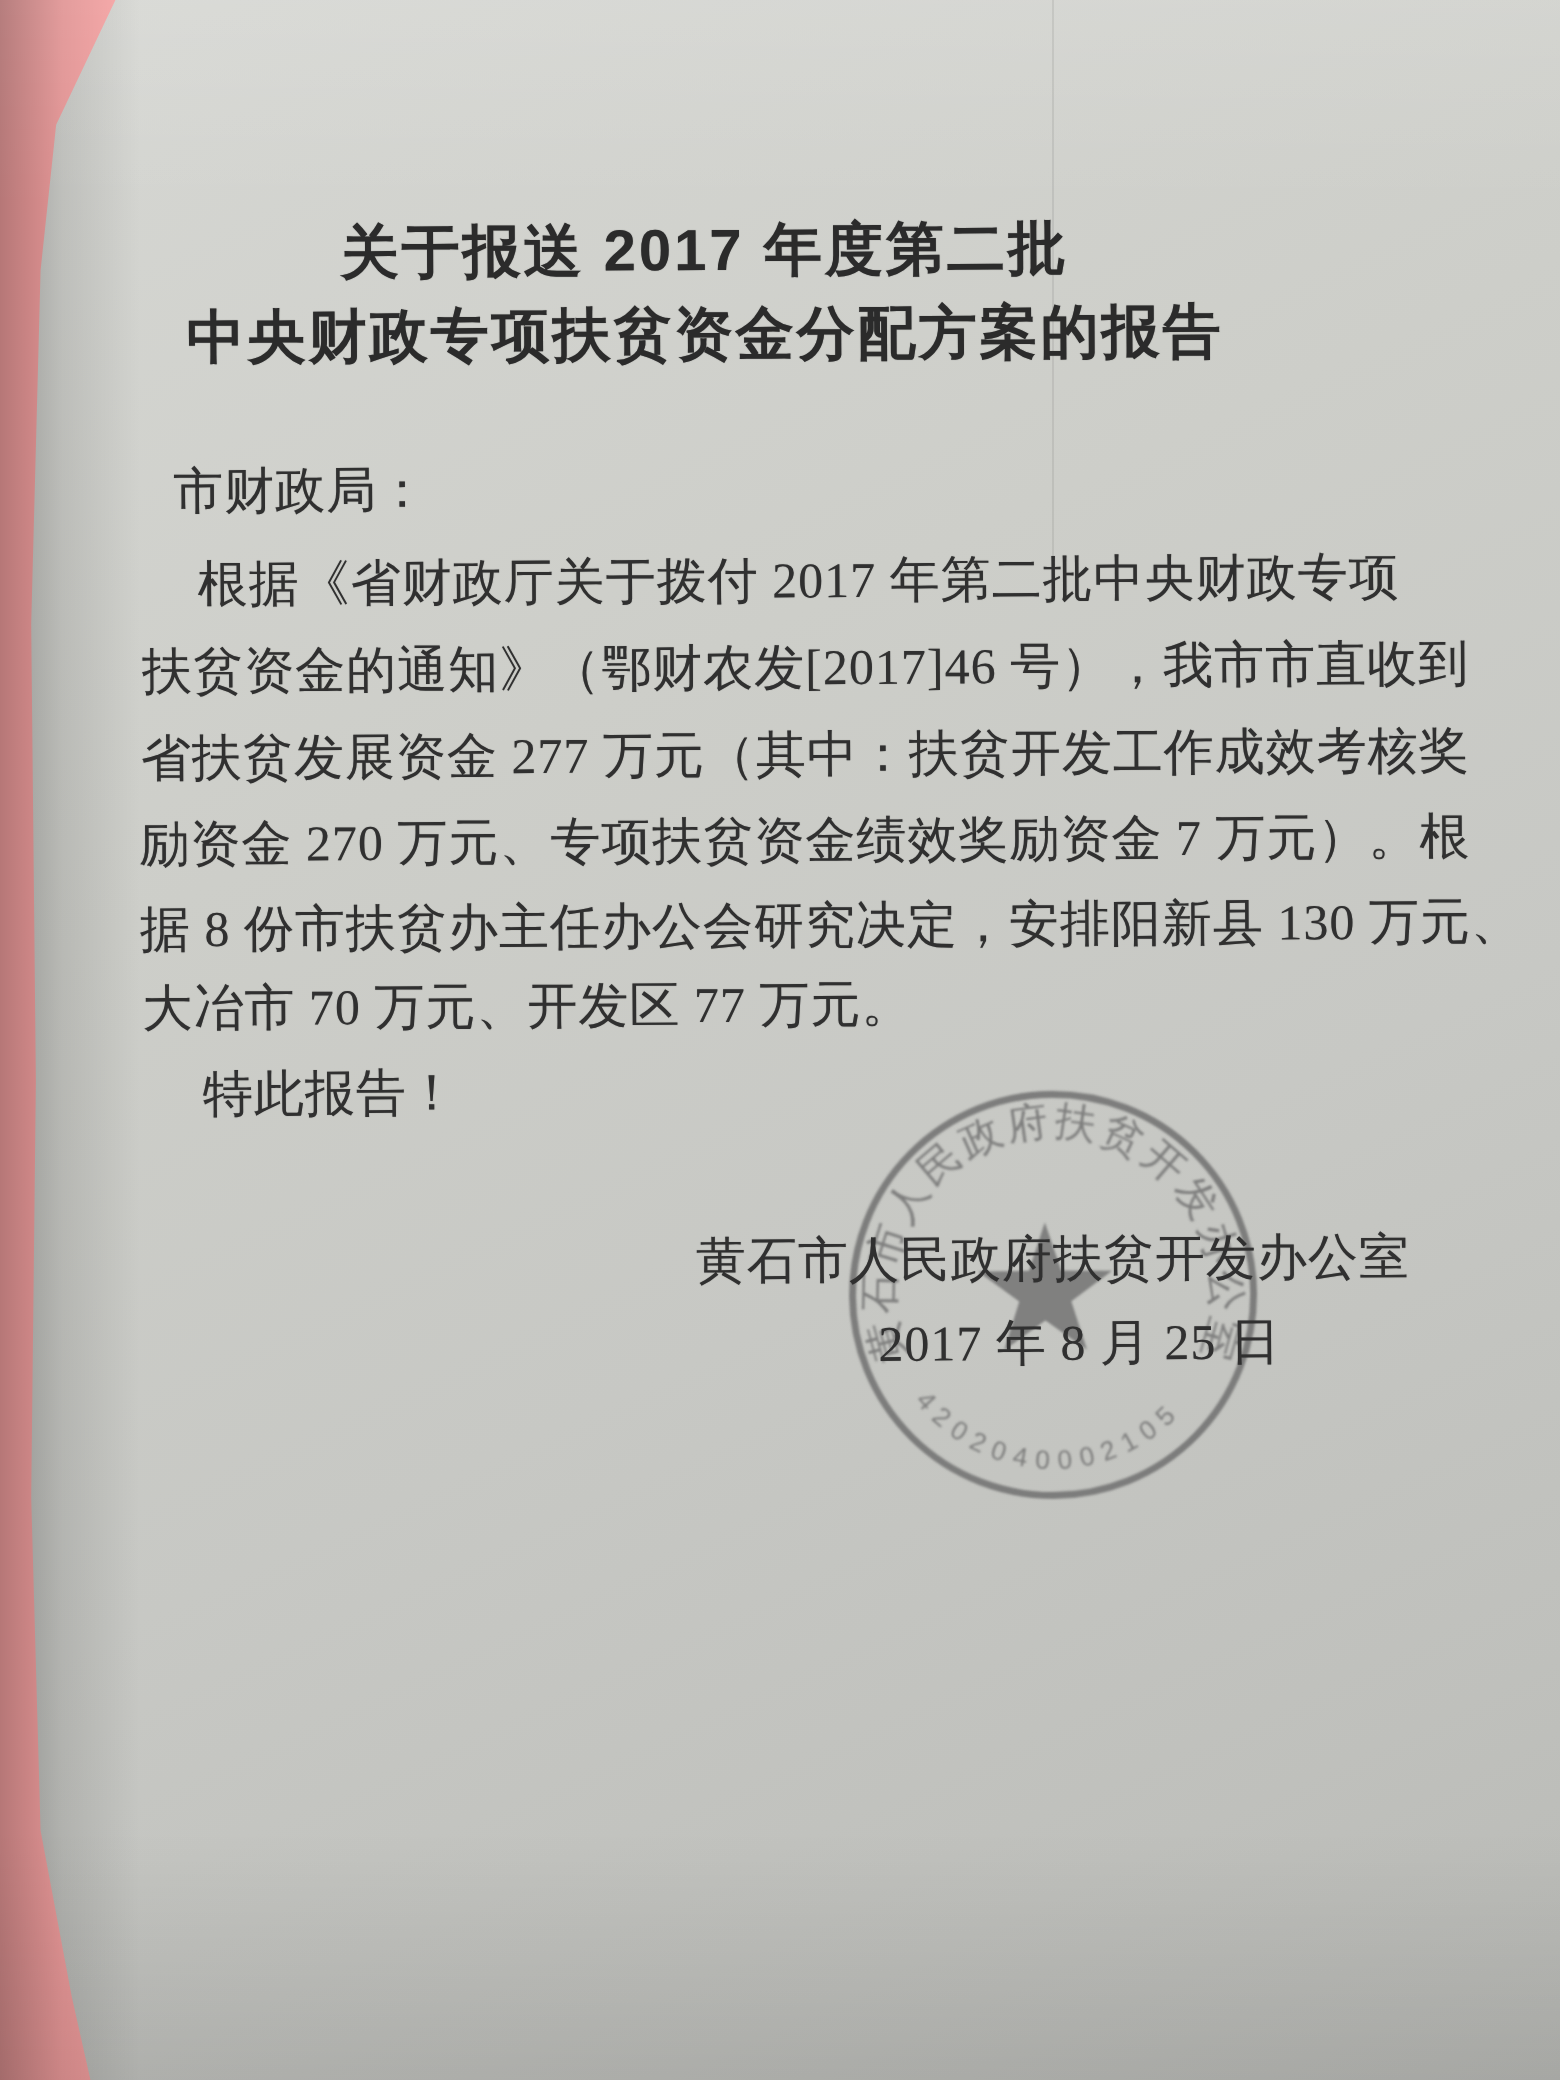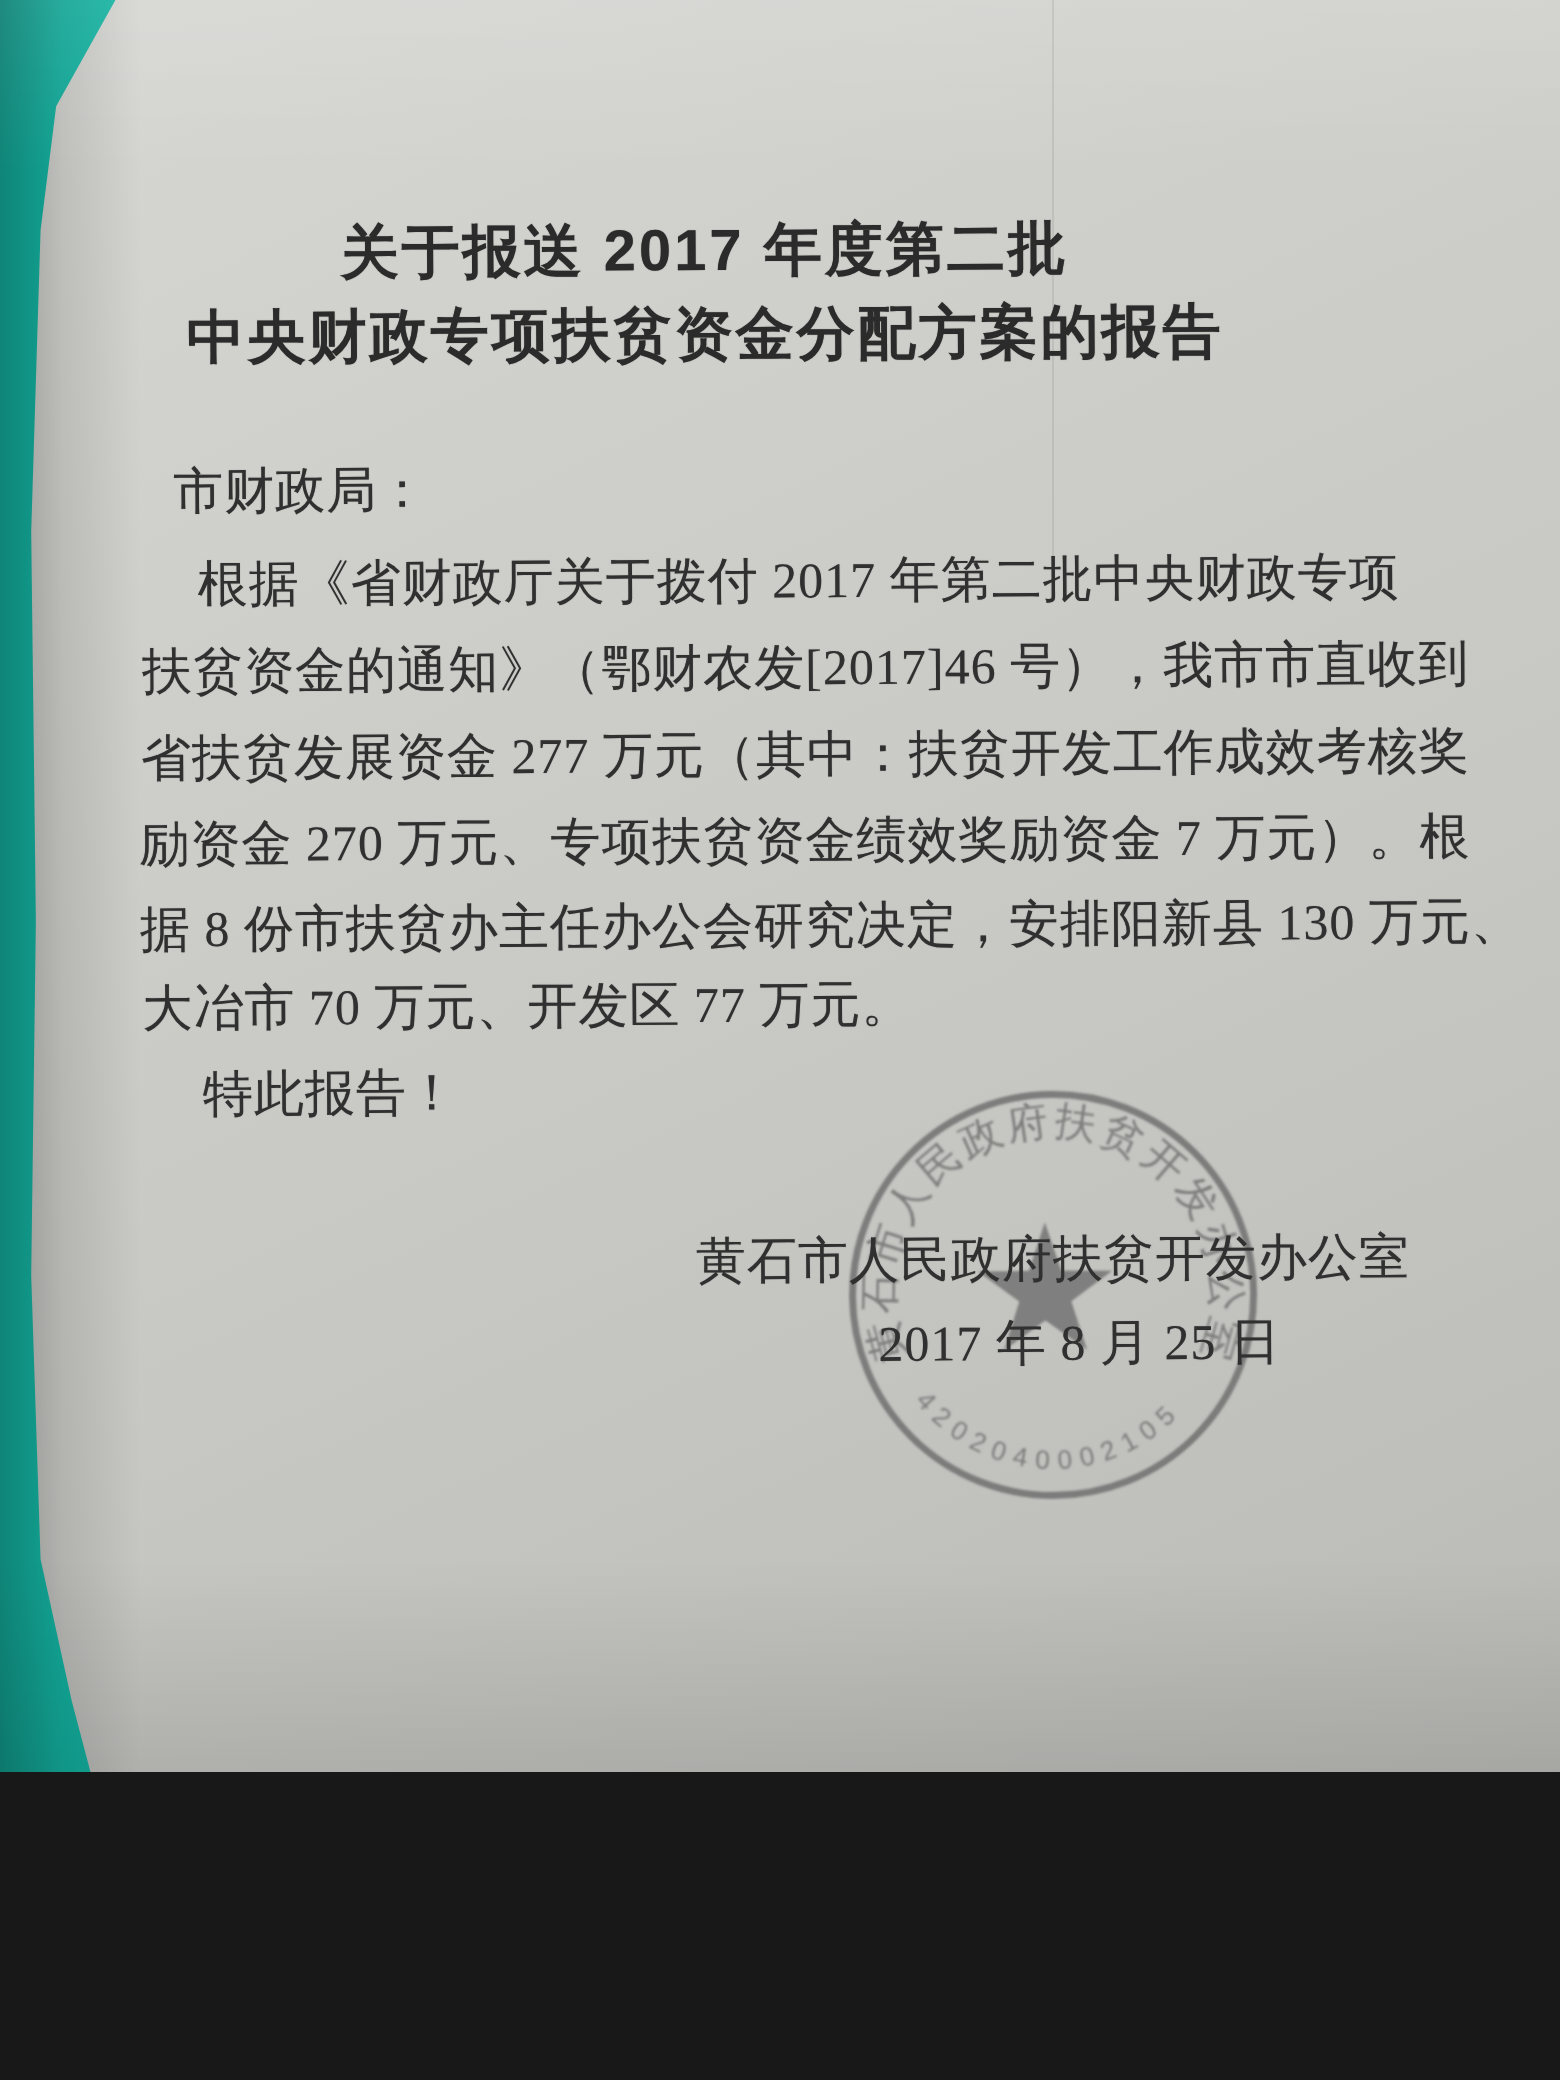--- a/index.html
+++ b/index.html
@@ -1,17 +1,17 @@
 <!DOCTYPE html>
 <html><head>
 <meta charset="utf-8">
 <style>
   html,body{margin:0;padding:0;}
   body{background:#181818;font-family:"Liberation Serif",serif;}
-  #stage{position:relative;width:1560px;height:1772px;overflow:hidden;background:#14b8a6;}
+  #stage{position:relative;width:1560px;height:2080px;overflow:hidden;background:#fca5a5;}
 
   
   #paper{
     position:absolute;inset:0;
     background:linear-gradient(155deg,#d6d7d3 0%,#cdcec9 35%,#c7c8c4 60%,#bfc0bc 85%,#b9bab6 100%);
     clip-path:polygon(7.4% 0%, 100% 0%, 100% 100%, 5.8% 100%, 4.6% 96%, 2.6% 88%, 2.0% 72%, 2.3% 52%, 2.0% 30%, 2.6% 13%, 3.6% 6%);
   }
   
   #edge-shade{
     position:absolute;inset:0;pointer-events:none;

